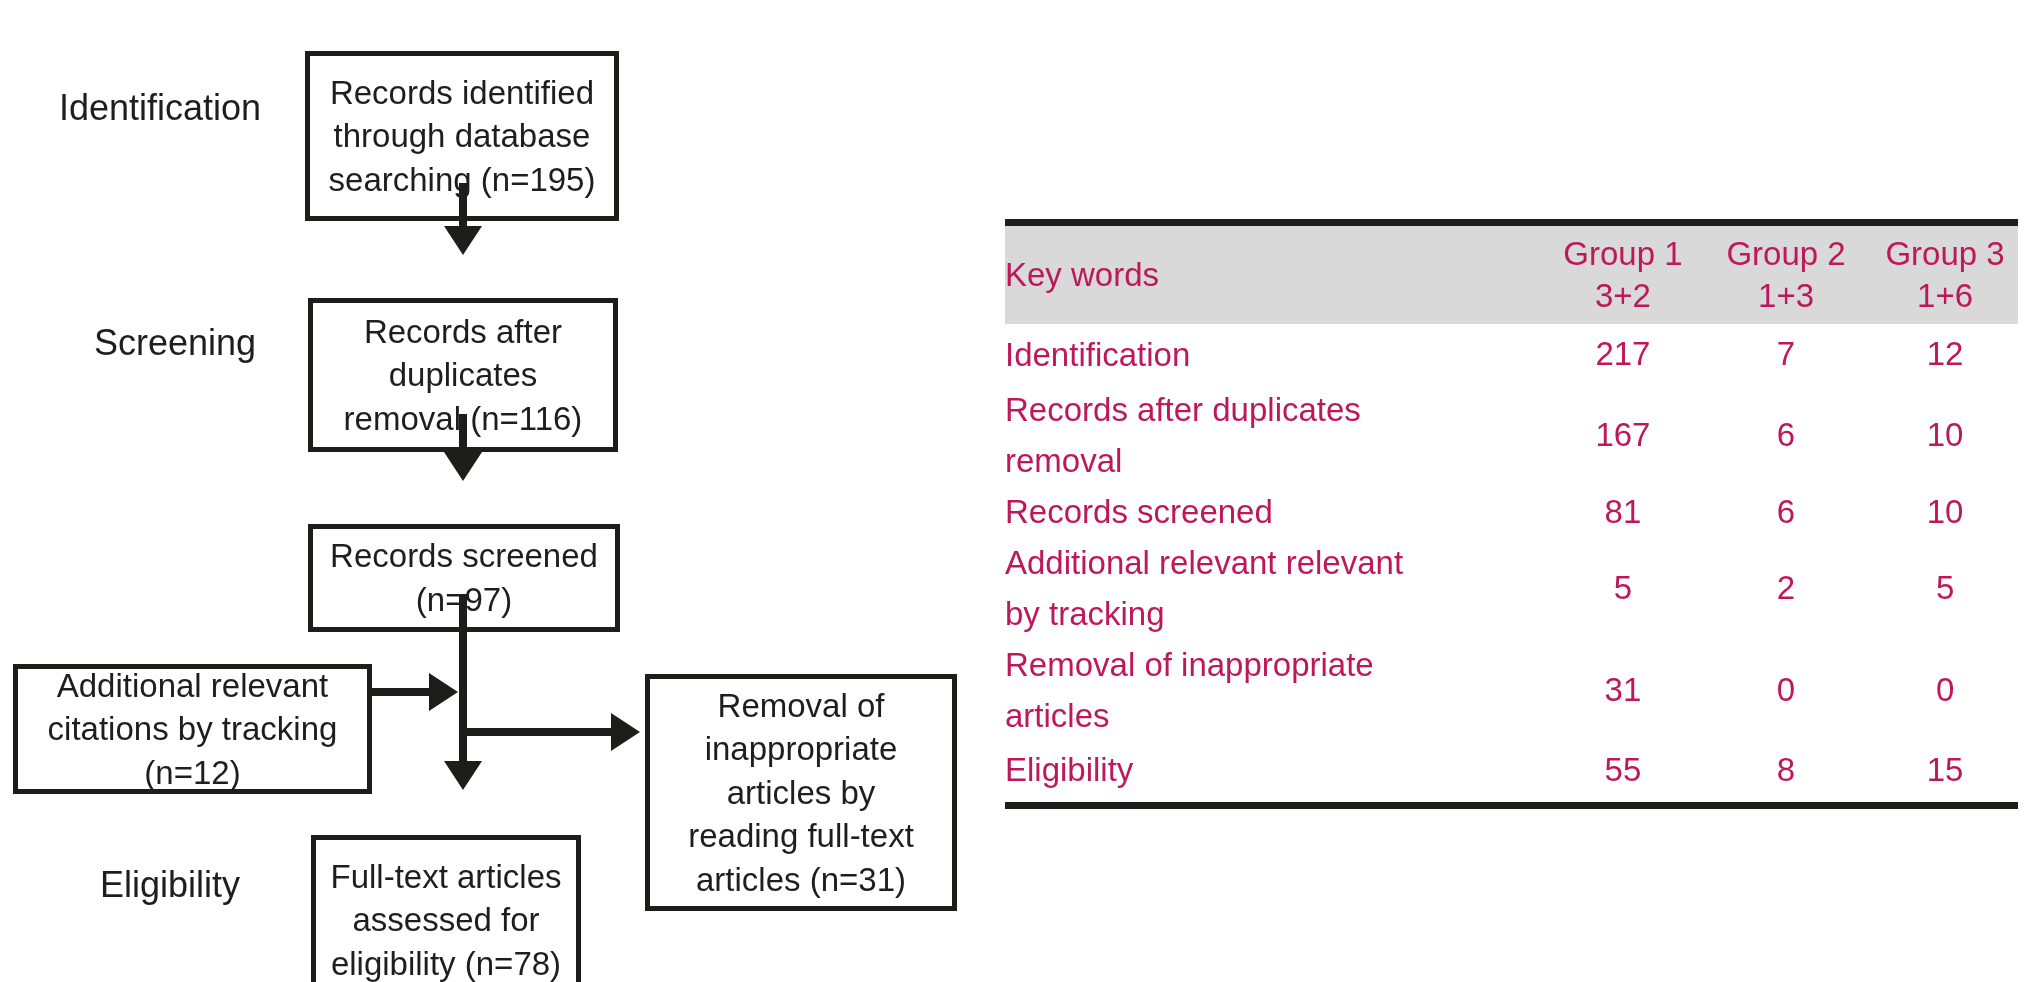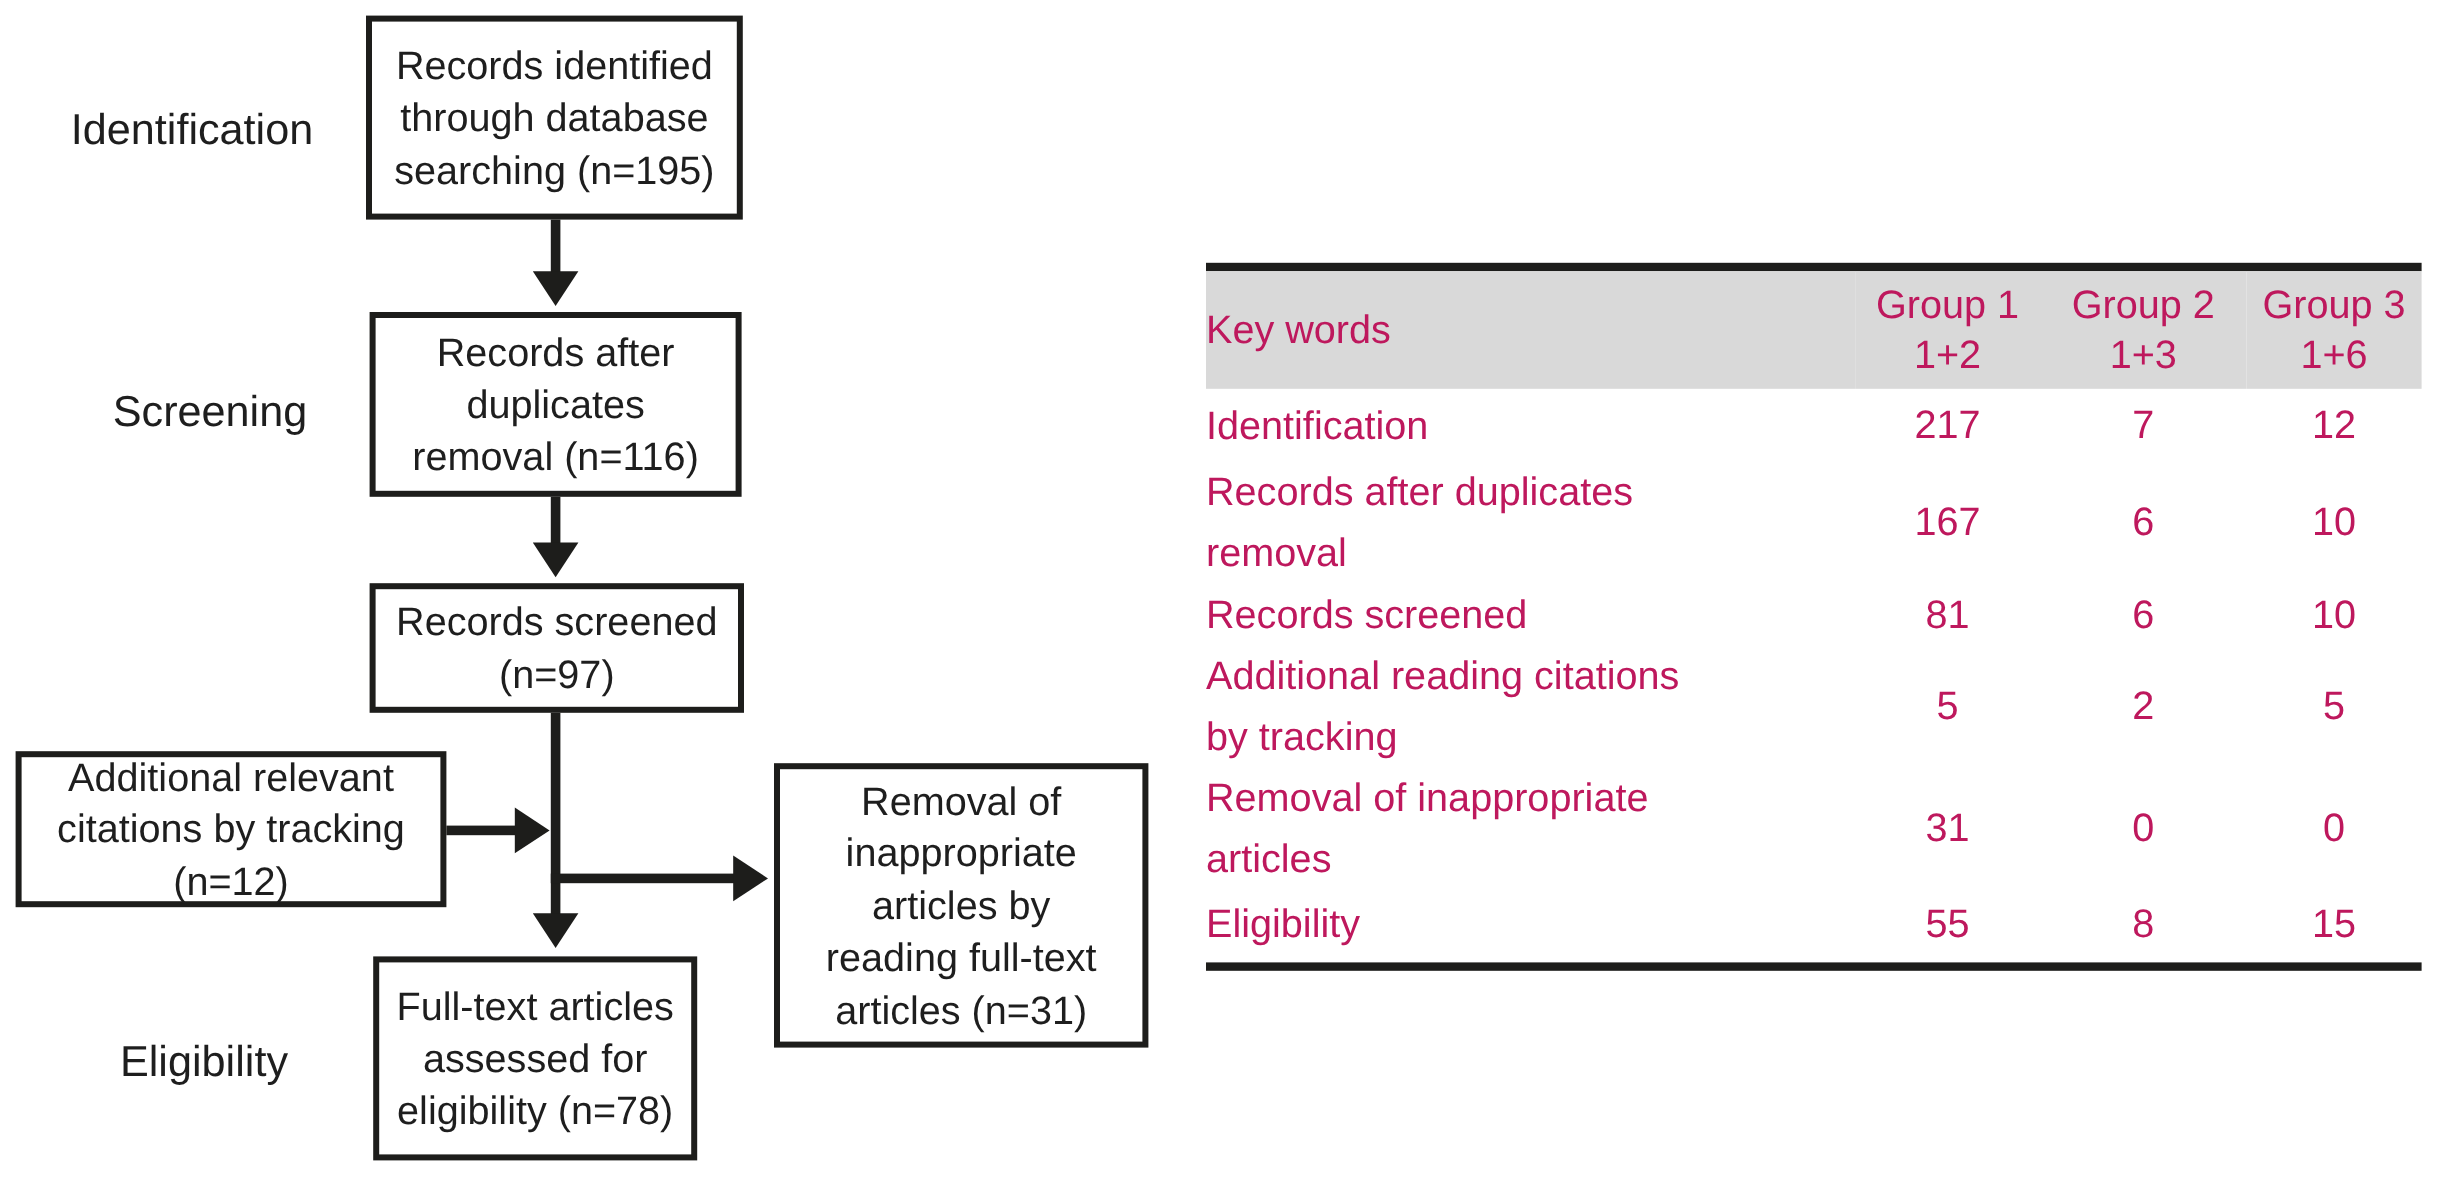--- a/index.html
+++ b/index.html
@@ -22,20 +22,21 @@
   }
   .flow-box{
     position:absolute;
     box-sizing:border-box;
     border:5px solid #1d1d1b;
     background:#ffffff;
     display:flex;align-items:center;justify-content:center;
     text-align:center;
     font-size:33px;line-height:1.32;
     white-space:pre-line;
+    margin-top:38px;
   }
   .shaft-v{position:absolute;width:8px;background:#1d1d1b;}
   .shaft-h{position:absolute;height:8px;background:#1d1d1b;}
   .head-down{
     position:absolute;width:0;height:0;
     border-left:19px solid transparent;
     border-right:19px solid transparent;
     border-top:29px solid #1d1d1b;
   }
   .head-right{
@@ -122,21 +123,21 @@
         <col style="width:53.4%">
           <col style="width:15.2%">
         <col style="width:17.0%">
           <col style="width:14.4%">
       </colgroup>
       <thead>
         <tr>
           <th class="kw-head">Key words</th>
           <th class="group-head">
             <span>Group 1</span>
-            <span class="sub">1+2</span>
+            <span class="sub">3+2</span>
           </th>
           <th class="group-head">
             <span>Group 2</span>
             <span class="sub">1+3</span>
           </th>
           <th class="group-head">
             <span>Group 3</span>
             <span class="sub">1+6</span>
           </th>
         </tr>
@@ -155,21 +156,21 @@
           <td class="num">6</td>
           <td class="num">10</td>
         </tr>
         <tr class="r3">
           <td class="row-label">Records screened</td>
           <td class="num">81</td>
           <td class="num">6</td>
           <td class="num">10</td>
         </tr>
         <tr class="r4">
-          <td class="row-label">Additional reading citations
+          <td class="row-label">Additional relevant relevant
 by tracking</td>
           <td class="num">5</td>
           <td class="num">2</td>
           <td class="num">5</td>
         </tr>
         <tr class="r5">
           <td class="row-label">Removal of inappropriate
 articles</td>
           <td class="num">31</td>
           <td class="num">0</td>

